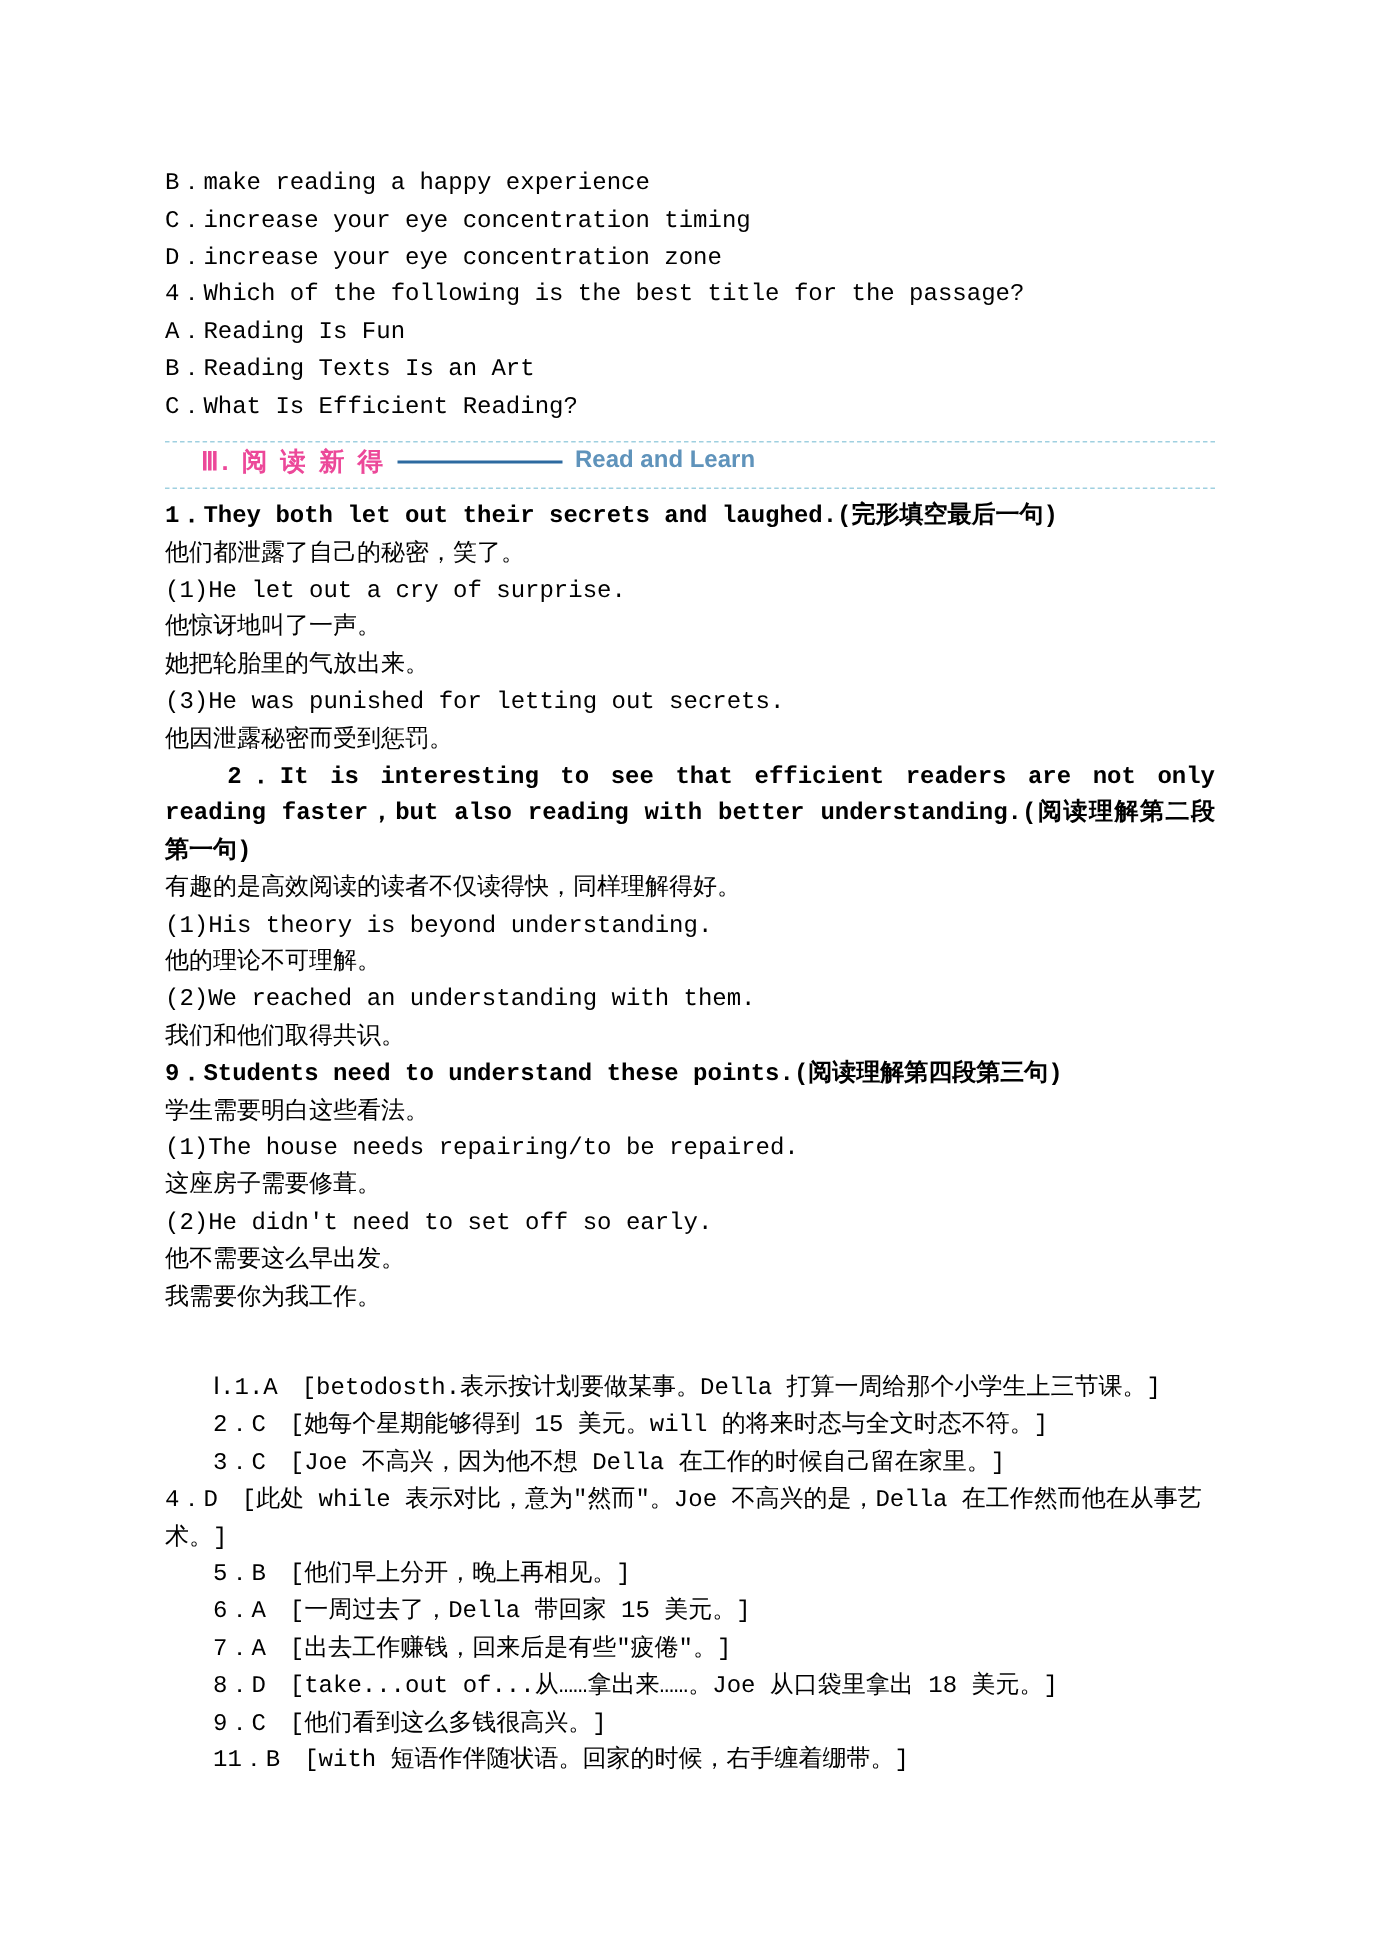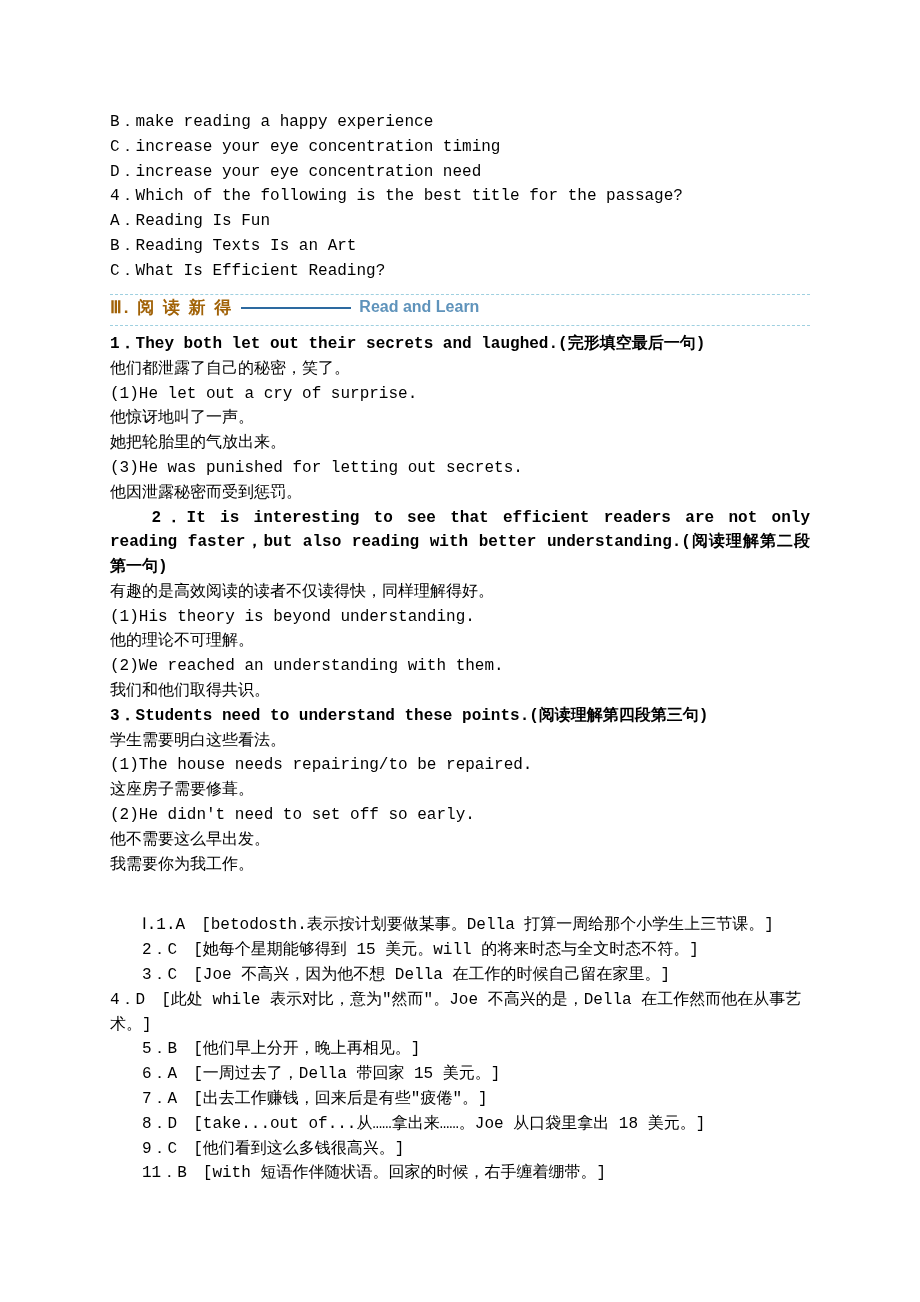--- a/index.html
+++ b/index.html
@@ -25,23 +25,24 @@
     display: flex;
     align-items: center;
     margin: 10px 0 6px 0;
     padding-bottom: 4px;
     border-top: 1px dashed #9fd0e0;
     border-bottom: 1px dashed #9fd0e0;
   }
   .section-name {
     font-family: "Microsoft YaHei", "SimHei", sans-serif;
     font-weight: bold;
-    color: #a16207;
+    color: #ec4899;
     font-size: 17px;
     letter-spacing: 2px;
+    margin-left: 24px;
   }
   .section-line {
     flex: 0 0 auto;
     width: 110px;
     height: 2px;
     background: #2d6aa0;
     margin: 0 8px;
   }
   .section-sub {
     font-family: "Microsoft YaHei", sans-serif;
@@ -58,21 +59,21 @@
 
 </style>
 </head>
 <body>
 
 <div class="page">
 
   <div>
     <p class="line indent1 mono">B．make reading a happy experience</p>
     <p class="line indent1 mono">C．increase your eye concentration timing</p>
-    <p class="line indent1 mono">D．increase your eye concentration need</p>
+    <p class="line indent1 mono">D．increase your eye concentration zone</p>
     <p class="line indent1 mono">4．Which of the following is the best title for the passage?</p>
     <p class="line indent1 mono">A．Reading Is Fun</p>
     <p class="line indent1 mono">B．Reading Texts Is an Art</p>
     <p class="line indent1 mono">C．What Is Efficient Reading?</p>
   </div>
 
   <div class="section-header">
     <span class="section-name">Ⅲ. 阅 读 新 得</span>
     <span class="section-line"></span>
     <span class="section-sub">Read and Learn</span>
@@ -85,21 +86,21 @@
     <p class="line indent1">他惊讶地叫了一声。</p>
     <p class="line indent1">她把轮胎里的气放出来。</p>
     <p class="line indent1 mono">(3)He was punished for letting out secrets.</p>
     <p class="line indent1">他因泄露秘密而受到惩罚。</p>
     <p class="line bold" style="text-align:justify;">　　2．It is interesting to see that efficient readers are not only reading faster，but also reading with better understanding.(阅读理解第二段第一句)</p>
     <p class="line indent1">有趣的是高效阅读的读者不仅读得快，同样理解得好。</p>
     <p class="line indent1 mono">(1)His theory is beyond understanding.</p>
     <p class="line indent1">他的理论不可理解。</p>
     <p class="line indent1 mono">(2)We reached an understanding with them.</p>
     <p class="line indent1">我们和他们取得共识。</p>
-    <p class="line indent1 bold">3．Students need to understand these points.(阅读理解第四段第三句)</p>
+    <p class="line indent1 bold">9．Students need to understand these points.(阅读理解第四段第三句)</p>
     <p class="line indent1">学生需要明白这些看法。</p>
     <p class="line indent1 mono">(1)The house needs repairing/to be repaired.</p>
     <p class="line indent1">这座房子需要修葺。</p>
     <p class="line indent1 mono">(2)He didn't need to set off so early.</p>
     <p class="line indent1">他不需要这么早出发。</p>
     <p class="line indent1">我需要你为我工作。</p>
   </div>
 
   <div class="ans-block">
     <div style="height:18px"></div>

